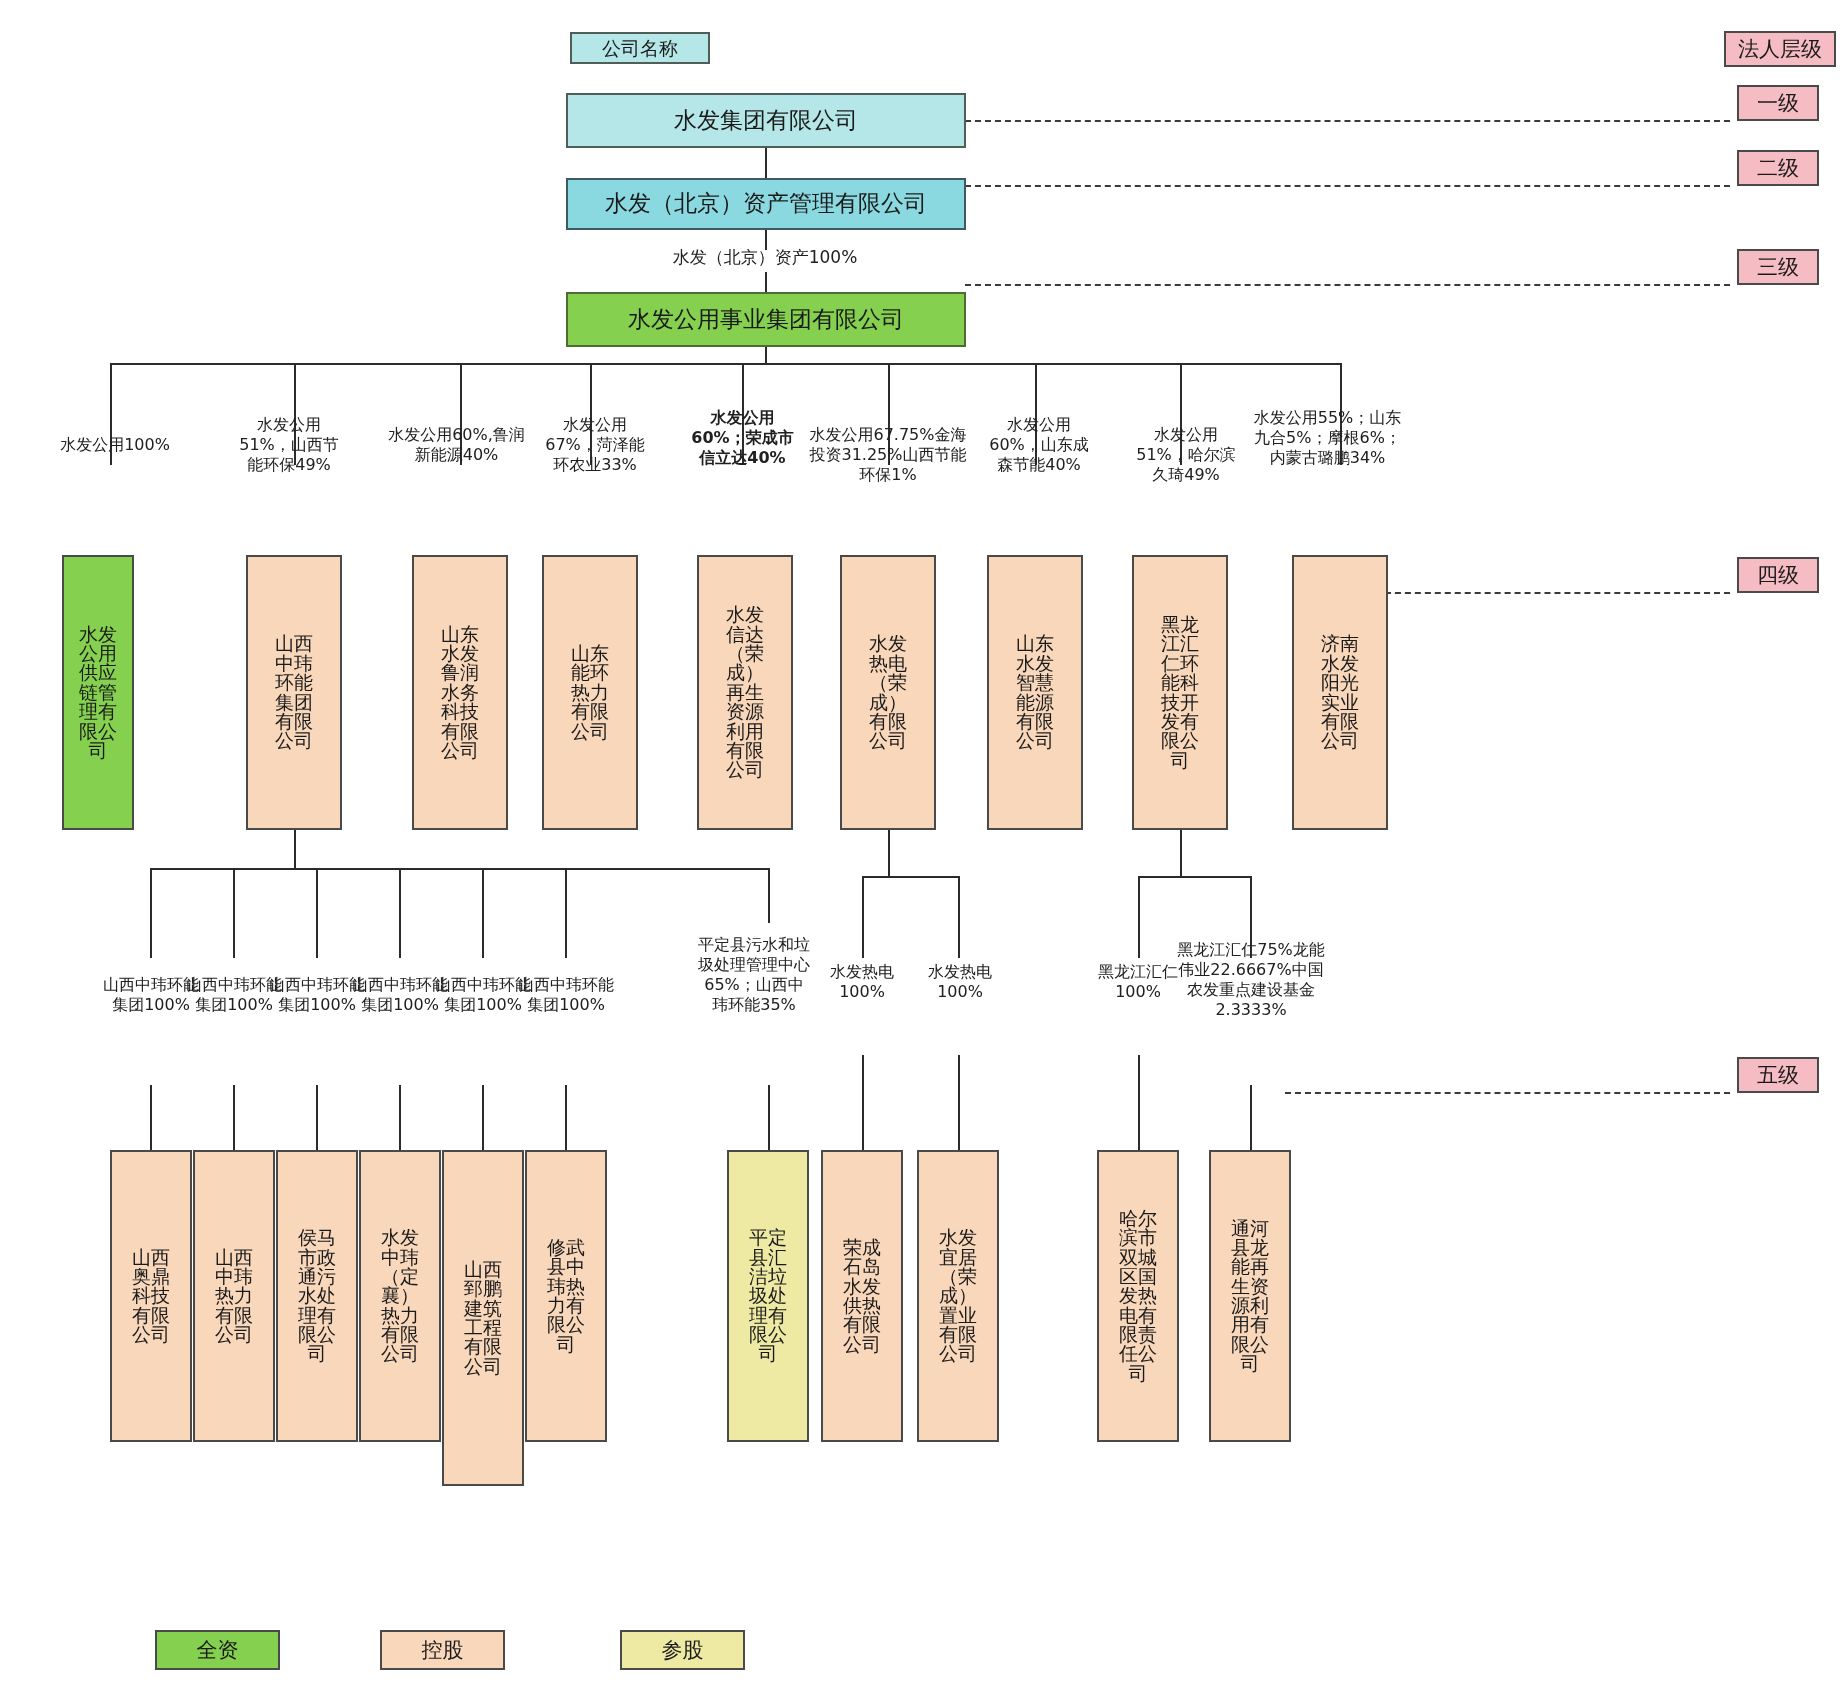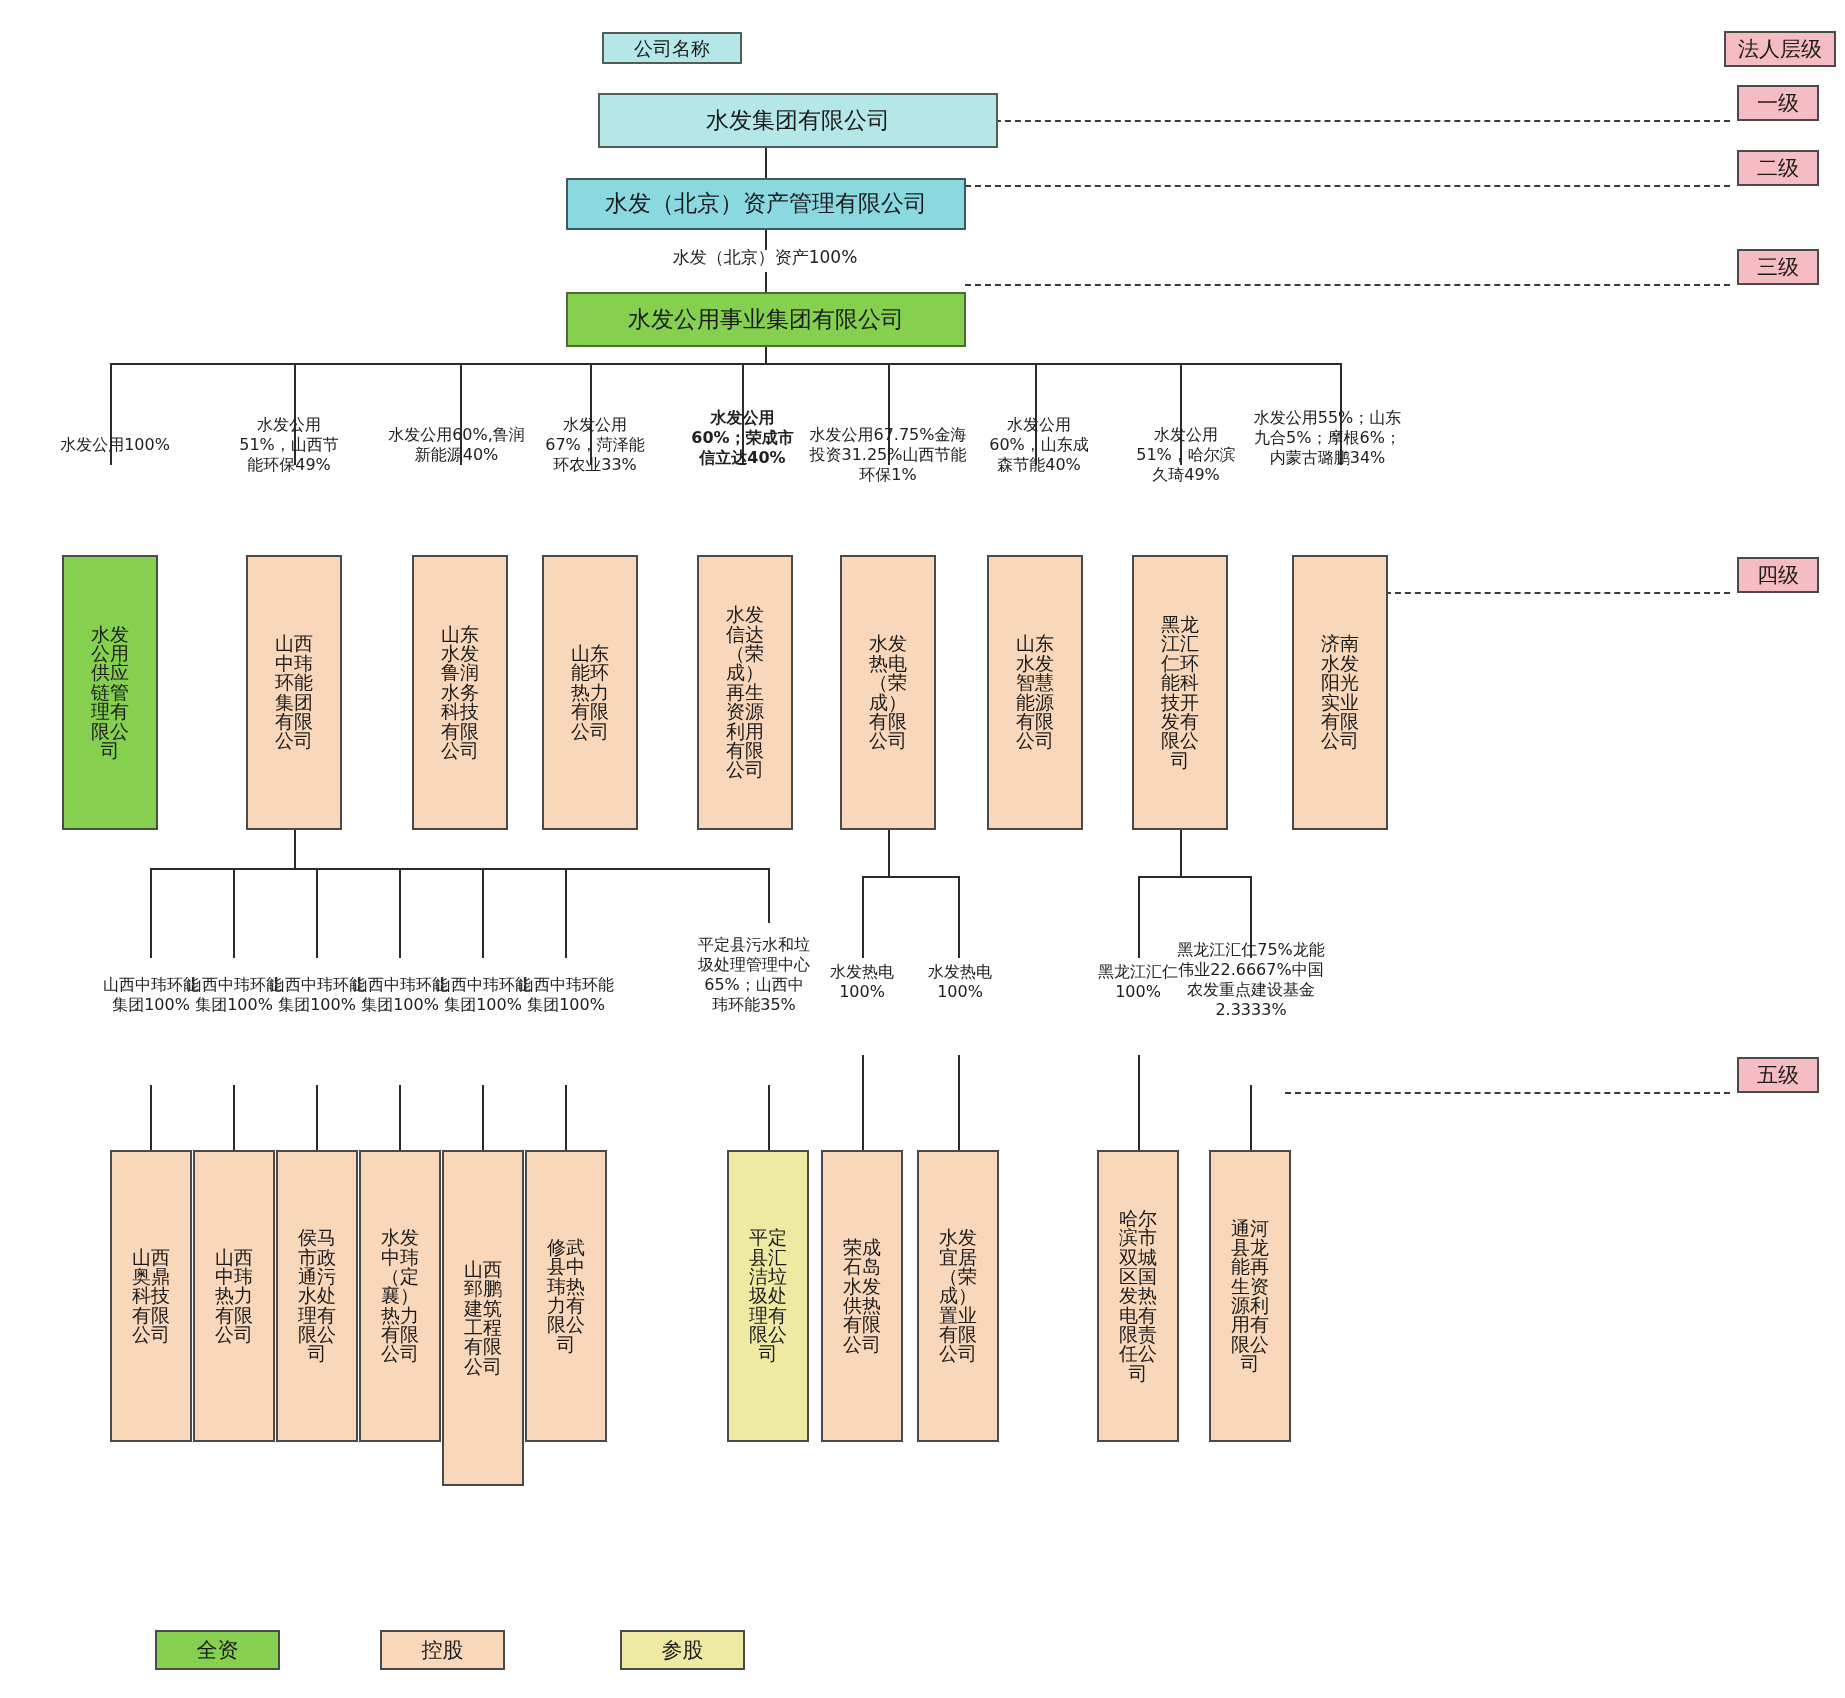--- a/index.html
+++ b/index.html
@@ -2,21 +2,21 @@
 <html><head>
 <meta charset="utf-8">
 <style>
   html,body{margin:0;padding:0;background:#ffffff;}
   body{font-family:"DejaVu Sans","Liberation Sans",sans-serif;color:#1a1a1a;}
   #canvas{position:relative;width:1845px;height:1698px;overflow:hidden;background:#fff;}
 
   .box{position:absolute;box-sizing:border-box;border:2px solid #3b4a42;
        display:flex;align-items:center;justify-content:center;text-align:center;
        line-height:1.18;}
-  .teal-light{background:#b6e7e8;border-color:#4f5f58;margin-left:32px;}
+  .teal-light{background:#b6e7e8;border-color:#4f5f58;}
   .teal{background:#8bd9e0;border-color:#3d5a63;}
   .green{background:#85d14f;border-color:#4d6b33;}
   .peach{background:#f8d7bb;border-color:#4a4a4a;}
   .yellow{background:#eeeaa4;border-color:#4a4a4a;}
   .pink{background:#f6bcc3;border-color:#4a4a4a;}
 
   
   .vbox{position:absolute;box-sizing:border-box;border:2px solid #4a4a4a;
         display:flex;align-items:center;justify-content:center;}
   .vbox .vtxt{width:2.1em;text-align:center;line-height:1.02;
@@ -83,21 +83,21 @@
   <div class="lbl" style="left:40px;top:435px;width:150px;">水发公用100%</div>
   <div class="lbl" style="left:234px;top:415px;width:110px;">水发公用51%，山西节能环保49%</div>
   <div class="lbl" style="left:384px;top:425px;width:145px;">水发公用60%,鲁润新能源40%</div>
   <div class="lbl" style="left:540px;top:415px;width:110px;">水发公用67%，菏泽能环农业33%</div>
   <div class="lbl" style="left:690px;top:408px;width:105px;font-weight:bold;">水发公用60%；荣成市信立达40%</div>
   <div class="lbl" style="left:808px;top:425px;width:160px;">水发公用67.75%金海投资31.25%山西节能环保1%</div>
   <div class="lbl" style="left:985px;top:415px;width:108px;">水发公用60%，山东成森节能40%</div>
   <div class="lbl" style="left:1130px;top:425px;width:112px;">水发公用51%，哈尔滨久琦49%</div>
   <div class="lbl" style="left:1250px;top:408px;width:155px;">水发公用55%；山东九合5%；摩根6%；内蒙古璐鹏34%</div>
 
-  <div class="vbox green" style="left:62px;top:555px;width:96px;height:275px;align-items:center;">
+  <div class="vbox green" style="left:62px;top:555px;width:72px;height:275px;align-items:center;">
     <span class="vtxt">水发公用供应链管理有限公司</span>
     </div>
   <div class="vbox peach" style="left:246px;top:555px;width:96px;height:275px;">
     <span class="vtxt">山西中玮环能集团有限公司</span>
     </div>
   <div class="vbox peach" style="left:412px;top:555px;width:96px;height:275px;">
     <span class="vtxt">山东水发鲁润水务科技有限公司</span>
     </div>
   <div class="vbox peach" style="left:542px;top:555px;width:96px;height:275px;">
     <span class="vtxt">山东能环热力有限公司</span>

